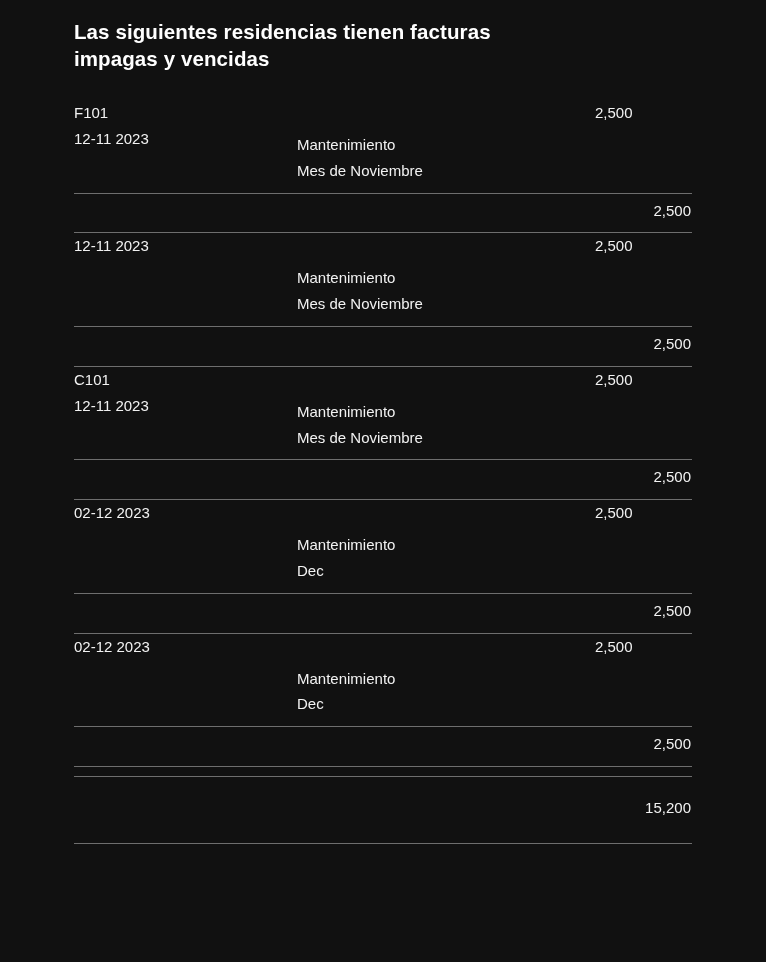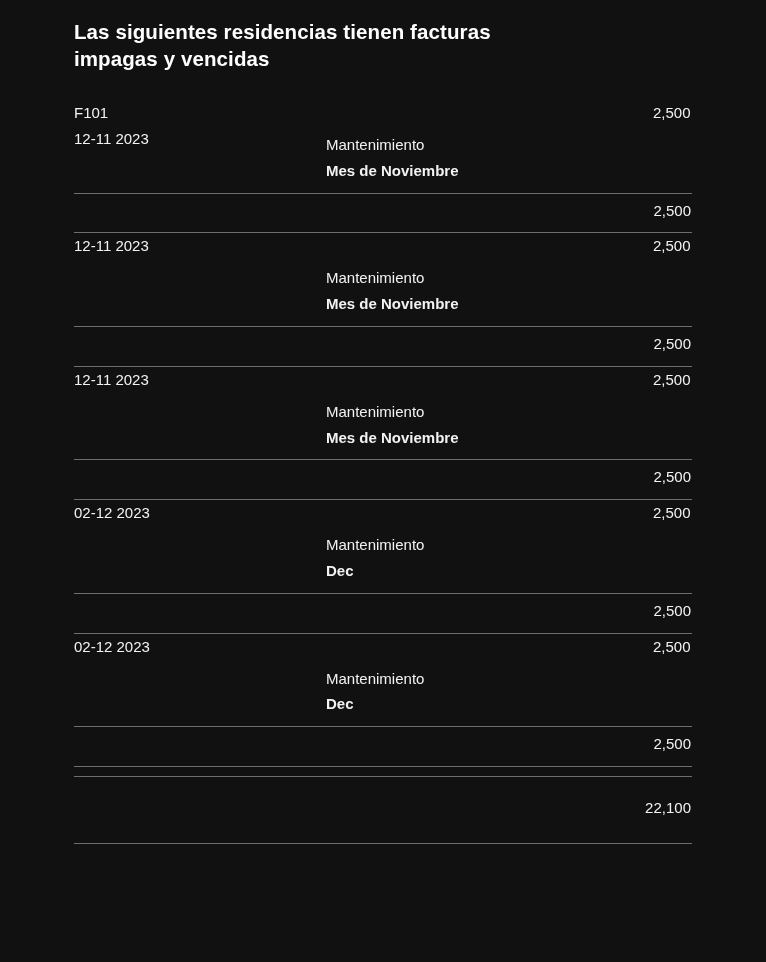--- a/index.html
+++ b/index.html
@@ -31,21 +31,20 @@
     color: #ffffff;
   }
   .block {
     margin-bottom: 0;
   }
   .row {
     display: flex;
     align-items: flex-start;
     font-size: 15px;
     line-height: 1.72;
-    gap: 29px;
   }
   .col-unit {
     width: 223px;
     flex: 0 0 223px;
   }
   .col-desc {
     width: 298px;
     flex: 0 0 298px;
   }
   .col-amt {
@@ -57,21 +56,20 @@
   }
   .unit-date {
     display: block;
   }
   .desc-line1 {
     display: block;
     margin-top: 32px;
   }
   .desc-line2 {
     display: block;
-    font-weight: bold;
   }
   .rule {
     height: 1px;
     background: #6e6e6e;
     margin: 9px 0 0 0;
     width: 618px;
   }
   .subtotal-row {
     display: flex;
     justify-content: flex-end;
@@ -147,20 +145,21 @@
     <div class="rule"></div>
     <div class="subtotal-row">
       <span class="val">2,500</span>
     </div>
     <div class="gap-rule"></div>
   </div>
 
   <div class="block">
     <div class="row">
       <div class="col-unit">
+        <span class="unit-name">C101</span>
         <span class="unit-date">12-11 2023</span>
       </div>
       <div class="col-desc">
         <span class="desc-line1">Mantenimiento</span>
         <span class="desc-line2">Mes de Noviembre</span>
       </div>
       <div class="col-amt">2,500</div>
     </div>
     <div class="rule"></div>
     <div class="subtotal-row">
@@ -201,18 +200,18 @@
     <div class="rule"></div>
     <div class="subtotal-row">
       <span class="val">2,500</span>
     </div>
     <div class="gap-rule"></div>
   </div>
 
   <div class="block">
     <div class="gap-rule"></div>
     <div class="total-row">
-      <span class="val">22,100</span>
+      <span class="val">15,200</span>
     </div>
     <div class="final-rule"></div>
   </div>
 
 </div>
 
 </body></html>

